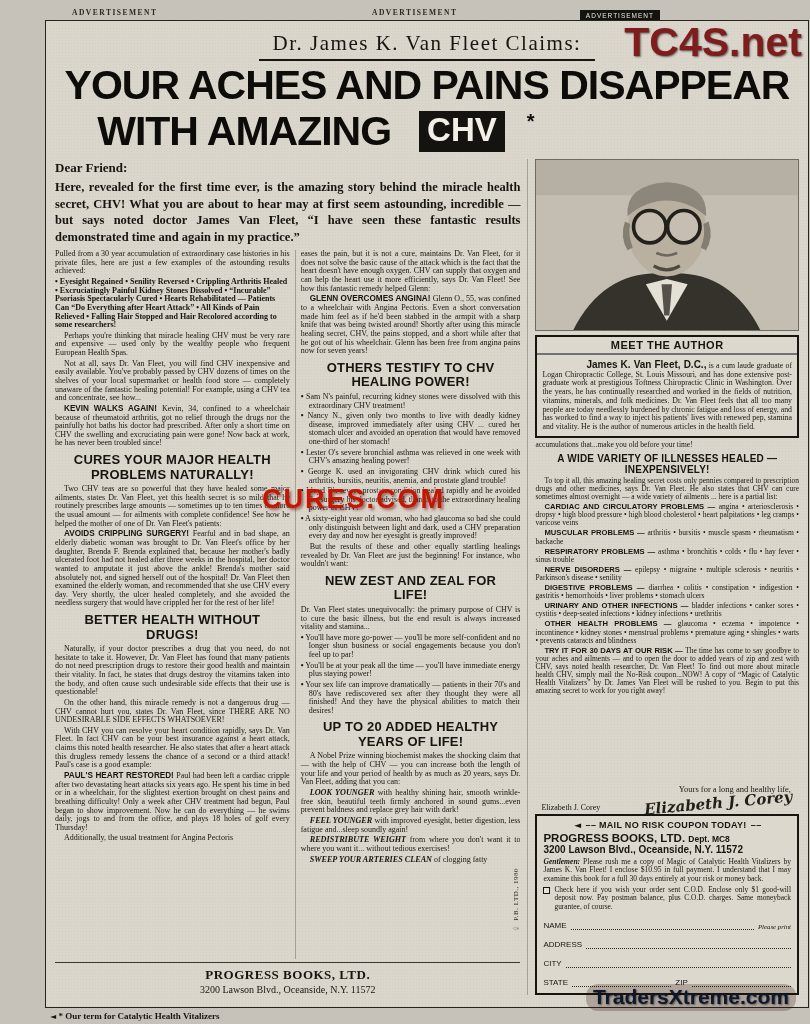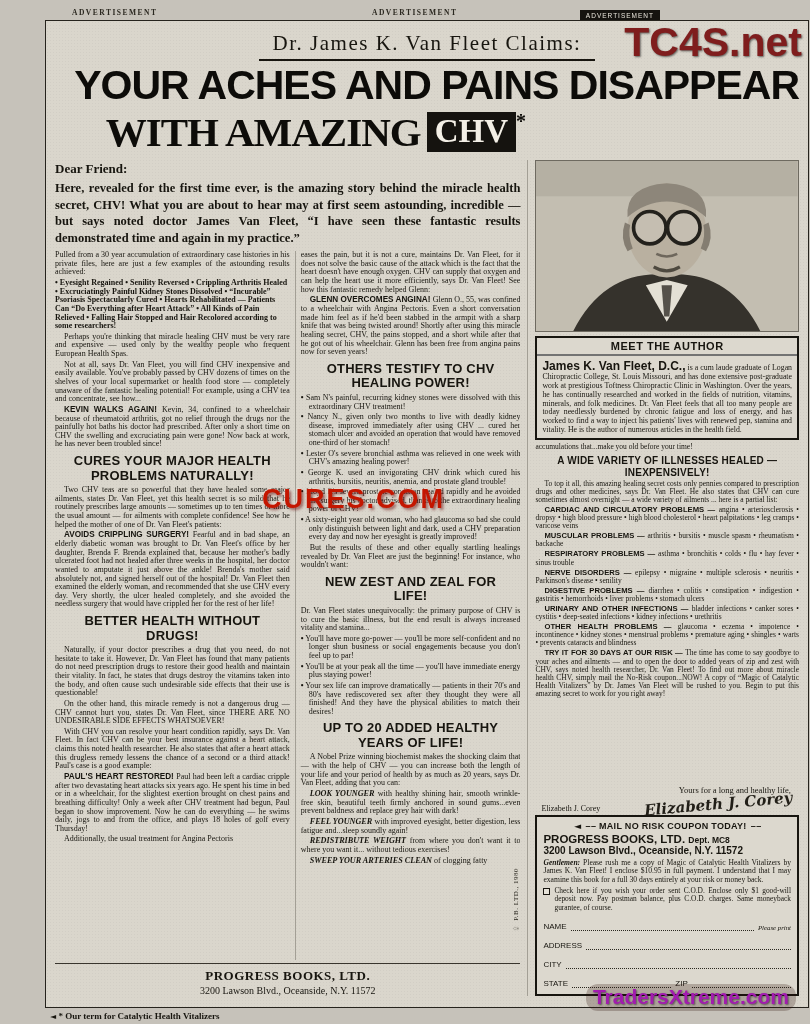--- a/index.html
+++ b/index.html
@@ -23,31 +23,31 @@
   .adv-center { left:372px; }
   .adv-chip { position:absolute; top:10px; right:150px; background:#15130f; color:#e8e4da;
     font-family:"Liberation Sans",sans-serif; font-size:6.5px; letter-spacing:1px;
     padding:2px 6px; }
   
   .wm { position:absolute; font-family:"Liberation Sans",sans-serif; font-weight:bold; z-index:30; }
   .wm-top { top:19px; right:8px; font-size:41px; color:#7f1d1d;
     text-shadow:1px 1px 2px rgba(0,0,0,.55); letter-spacing:0; }
   .wm-center { left:262px; top:484px; font-size:27px; color:#c41600; letter-spacing:2px;
     text-shadow:2px 2px 3px rgba(100,0,0,.55), -1px -1px 0 rgba(255,230,220,.4); }
-  .wm-bottom { top:984px; right:14px; font-size:21px; color:#a21caf;
+  .wm-bottom { top:984px; right:14px; font-size:21px; color:#0f172a;
     background:rgba(42,16,8,.25); padding:1px 7px 2px; border-radius:12px;
     text-shadow:1px 1px 2px rgba(0,0,0,.5); }
   
   .claim { text-align:center; margin-top:2px; }
   .claim span { display:inline-block; font-size:21px; letter-spacing:1.5px;
     border-bottom:2px solid #17150f; padding:0 14px 3px; }
-  .hl1 { text-align:right; font-family:"Liberation Sans",sans-serif; font-weight:bold;
+  .hl1 { text-align:center; font-family:"Liberation Sans",sans-serif; font-weight:bold;
     font-size:41px; letter-spacing:-1px; line-height:1.0; margin-top:4px; color:#0d0c09; }
-  .hl2 { width:70%; display:flex; justify-content:center; align-items:center; gap:6px;
-    font-family:Liberation Serif, serif; font-weight:bold; font-size:41px;
+  .hl2 { width:70%; display:flex; justify-content:center; align-items:center; gap:28px;
+    font-family:Liberation Sans, sans-serif; font-weight:bold; font-size:41px;
     letter-spacing:-1px; color:#0d0c09; margin-top:2px; }
   .chv-box { display:inline-block; background:#15130f; color:#f3efe6;
     font-size:33px; line-height:1.1; padding:1px 8px 3px; letter-spacing:0; }
   .hl-ast { font-size:20px; align-self:flex-start; margin-left:-6px; margin-top:2px; }
   
   .main-row { display:flex; margin-top:4px; height:836px; }
   .left-main { width:63.5%; display:flex; flex-direction:column; padding-right:7px; }
   .right-col { width:36.5%; display:flex; flex-direction:column; padding-left:7px;
     border-left:1px solid #a39f95; }
   
@@ -74,21 +74,21 @@
     text-align:center; }
   .footer-company { font-weight:bold; font-size:13px; letter-spacing:.5px; }
   .footer-address { font-size:10px; margin-top:1px; }
   
   .photo-wrap { border:1px solid #6e6a60; background:#c7c2b6; height:172px; overflow:hidden; }
   .photo-wrap svg { display:block; width:100%; height:100%; }
   .author-box { border:2px solid #17150f; margin-top:4px; background:#dcd8ce; }
   .author-title { border-bottom:2px solid #737373; text-align:center; font-family:"Liberation Sans",sans-serif;
     font-weight:bold; font-size:11px; padding:2px 0; letter-spacing:.5px; }
   .author-bio { font-size:7.8px; line-height:1.12; text-align:justify; padding:4px 5px; }
-  .author-bio b { font-family:"Liberation Sans",sans-serif; font-size:12px; }
+  .author-bio b { font-family:"Liberation Sans",sans-serif; font-size:10px;margin-left:44px; }
   
   .closing { margin:3px 2px 2px; }
   .valediction { text-align:right; font-size:8.5px; padding-right:6px; }
   .sig-row { display:flex; justify-content:space-between; align-items:flex-end; padding:0 4px; }
   .printed { font-size:8px; }
   .script { font-family:"DejaVu Serif",serif; font-style:italic; font-weight:bold;
     font-size:15px; transform:rotate(-5deg); display:inline-block; color:#221f18; }
   
   .coupon { border:2px solid #17150f; margin-top:auto; padding:4px 6px 6px; background:#dcd8ce; }
   .coupon-header { display:flex; align-items:center; gap:4px; justify-content:center;

